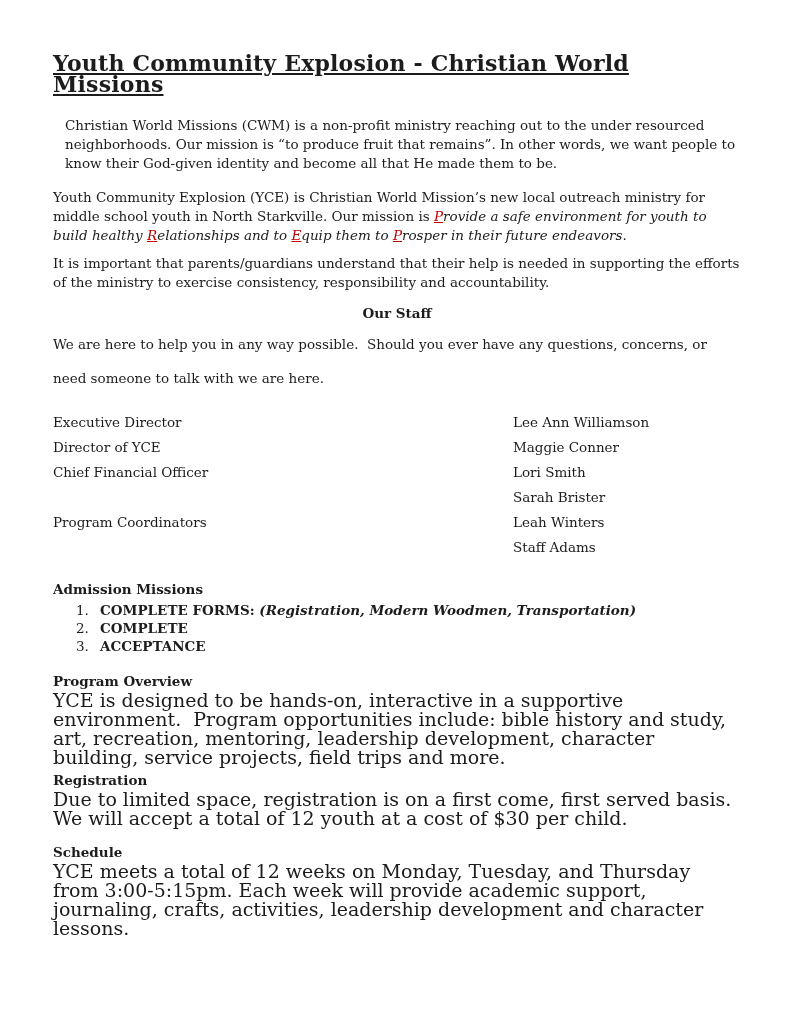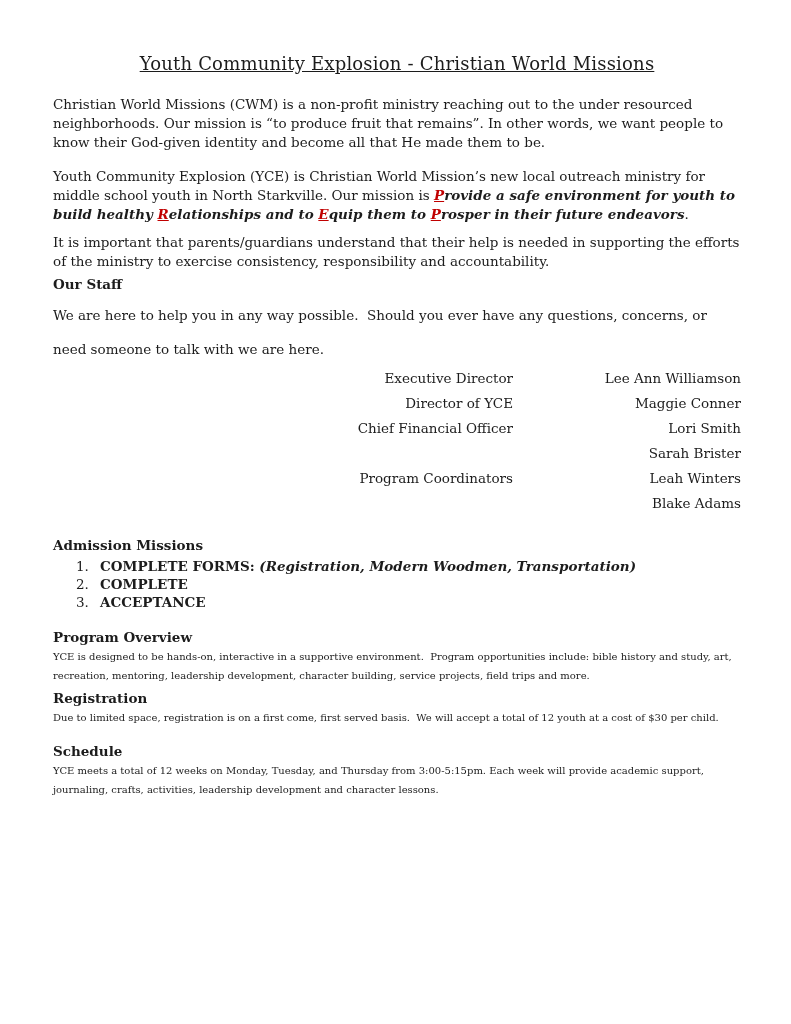--- a/index.html
+++ b/index.html
@@ -11,55 +11,55 @@
     color: #1c1c1c;
     overflow: hidden;
   }
   .page {
     width: 791px;
     height: 1024px;
     padding: 53px 50px 0 53px;
     background: #ffffff;
   }
   .doc-title {
-    text-align: center;
-    font-size: 18px;
+    text-align: left;
+    font-size: 22px;
     line-height: 21px;
-    font-weight: normal;
+    font-weight: bold;
     letter-spacing: 0.2px;
   }
   .doc-title .u { text-decoration: underline; }
   p.para {
     font-size: 13.5px;
     line-height: 19px;
   }
-  .p-intro   { margin-top: 21px; }
+  .p-intro   { margin-top: 21px; margin-left: 12px; }
   .p-yce     { margin-top: 15px; }
   .p-parents { margin-top: 9px; }
   .mission-phrase {
     font-style: italic;
-    font-weight: bold;
+    font-weight: normal;
   }
   .red-cap {
     color: #c00000;
     text-decoration: underline;
     text-decoration-color: #c00000;
   }
   h2.sec-heading {
     font-size: 13.5px;
     line-height: 19px;
     font-weight: bold;
   }
-  .h-staff { margin-top: 4px; }
+  .h-staff { margin-top: 12px; text-align: center; }
   .staff-intro {
     margin-top: 4px;
     font-size: 13.5px;
     line-height: 34px;
   }
-  .staff-table { margin-top: 0px; text-align: right; }
+  .staff-table { margin-top: 15px; }
   .staff-row {
     display: flex;
     font-size: 13.5px;
     line-height: 25px;
   }
   .staff-role { width: 460px; flex: none; }
   .staff-name { flex: 1; }
   .h-admission { margin-top: 20px; }
   .adm-list { margin-top: 2px; padding-left: 23px; }
   .adm-item {
@@ -67,21 +67,21 @@
     font-size: 13.5px;
     line-height: 18px;
   }
   .adm-num { width: 24px; flex: none; }
   .adm-bold { font-weight: bold; white-space: pre; }
   .adm-italic { font-weight: bold; font-style: italic; white-space: pre; margin-top: 28px; }
   .h-overview { margin-top: 17px; }
   .h-registration { margin-top: 4px; }
   .h-schedule { margin-top: 15px; }
   .sec-body {
-    font-size: 10px;
+    font-size: 19px;
     line-height: 19px;
   }
 </style>
 </head>
 <body>
 
 <div class="page">
 
   <h1 class="doc-title"><span class="u">Youth Community Explosion - Christian World Missions</span></h1>
 
@@ -111,21 +111,21 @@
     <div class="staff-row">
       <span class="staff-role"></span>
       <span class="staff-name">Sarah Brister</span>
     </div>
     <div class="staff-row">
       <span class="staff-role">Program Coordinators</span>
       <span class="staff-name">Leah Winters</span>
     </div>
     <div class="staff-row">
       <span class="staff-role"></span>
-      <span class="staff-name">Blake Adams</span>
+      <span class="staff-name">Staff Adams</span>
     </div>
   </div>
 
   <h2 class="sec-heading h-admission">Admission Missions</h2>
 
   <div class="adm-list">
     <div class="adm-item">
       <span class="adm-num">1.</span>
       <span><span class="adm-bold">COMPLETE FORMS: </span><span class="adm-italic">(Registration, Modern Woodmen, Transportation)</span></span>
     </div>

